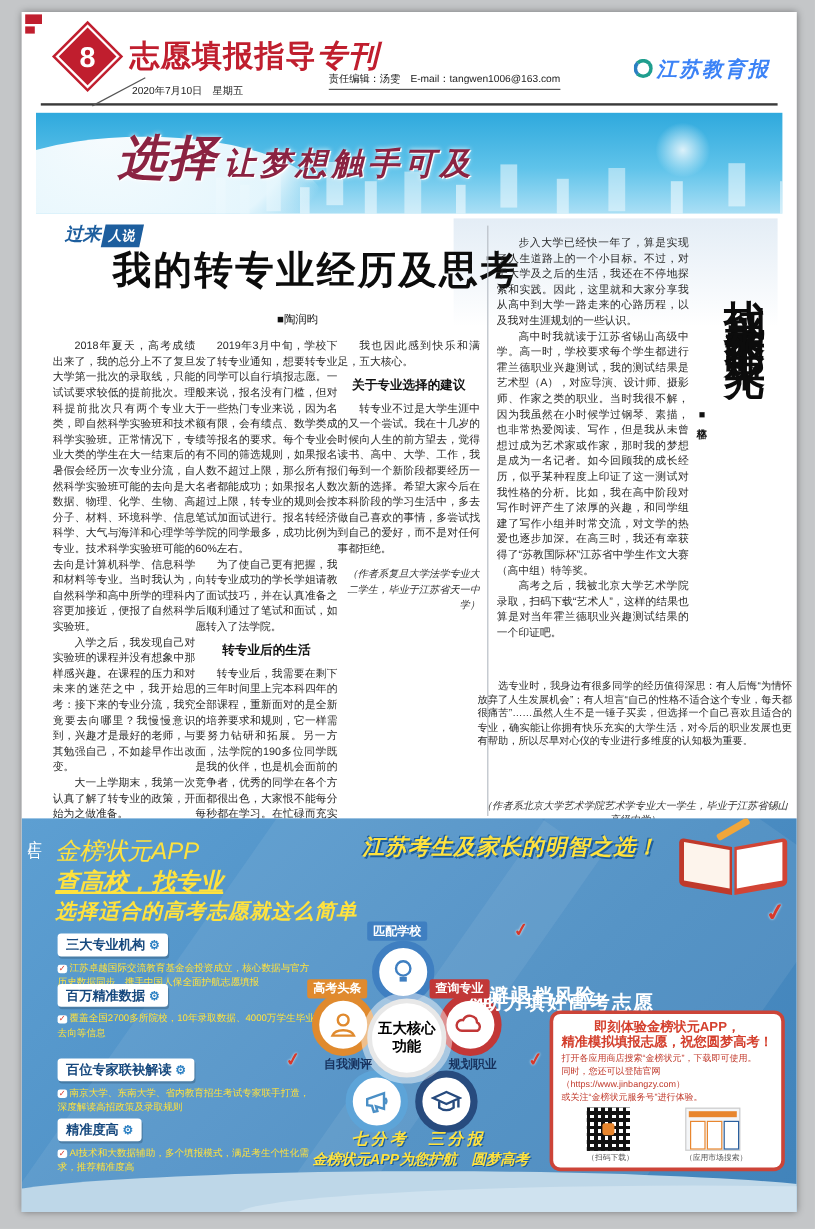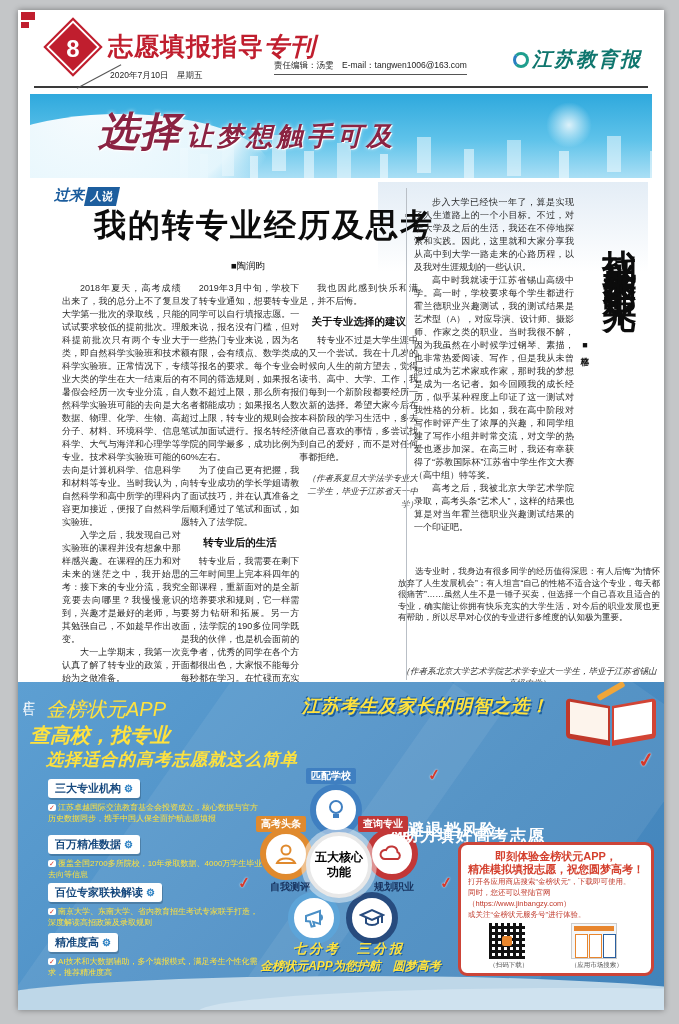--- a/index.html
+++ b/index.html
@@ -10,41 +10,41 @@
 
   
   .masthead { position:absolute; left:16px; top:14px; right:16px; height:64px; border-bottom:2px solid #3a3a3a; }
   .diamond { position:absolute; left:20px; top:4px; width:38px; height:38px; background:#c01e2e; transform:rotate(45deg); border:2px solid #fff; outline:2px solid #c01e2e; }
   .page-num { position:absolute; left:20px; top:6px; width:38px; height:38px; color:#fff; font-size:24px; font-weight:bold; text-align:center; line-height:38px; }
   .edition { position:absolute; left:74px; top:6px; font-size:25px; font-weight:900; color:#c01e2e; letter-spacing:1px; }
   .edition .tail { font-style:italic; }
   .dateline { position:absolute; left:76px; top:46px; font-size:8.5px; color:#222; }
   .editorline { position:absolute; left:240px; top:36px; font-size:8.5px; color:#222; border-bottom:1px solid #555; padding-bottom:2px; }
   .slash { position:absolute; left:40px; top:52px; width:50px; height:1px; background:#555; transform:rotate(-28deg); }
-  .logo { position:absolute; right:6px; top:22px; font-size:20px; font-weight:bold; color:#0f766e; font-family:"Liberation Serif",serif; font-style:italic; letter-spacing:2px; }
+  .logo { position:absolute; right:6px; top:22px; font-size:17px; font-weight:bold; color:#3b82f6; font-family:"Liberation Serif",serif; font-style:italic; letter-spacing:2px; }
   .logo-e { display:inline-block; width:16px; height:16px; border-radius:50%; border:3px solid #1f9e8e; border-left-color:#2a7fc2; vertical-align:-2px; margin-right:3px; }
 
   
   .banner { position:absolute; left:12px; top:84px; right:12px; height:84px; background:linear-gradient(180deg,#2fa9dd 0%,#5fc3ea 55%,#aadff5 100%); overflow:hidden; }
   .snowhill { position:absolute; left:-60px; bottom:-46px; width:300px; height:110px; background:radial-gradient(ellipse at 40% 0%, #ffffff 0%, #e8f7fd 60%, rgba(255,255,255,0) 75%); border-radius:50%; opacity:.95; }
   .skyline { position:absolute; left:150px; bottom:0; width:8px; height:30px; background:rgba(255,255,255,.55);
     box-shadow:20px 6px 0 0 rgba(255,255,255,.5),44px -4px 0 2px rgba(255,255,255,.45),70px 8px 0 0 rgba(255,255,255,.55),95px -10px 0 3px rgba(255,255,255,.5),125px 4px 0 1px rgba(255,255,255,.5),160px -2px 0 3px rgba(255,255,255,.45),200px 6px 0 0 rgba(255,255,255,.55),240px -8px 0 3px rgba(255,255,255,.5),285px 2px 0 1px rgba(255,255,255,.5),330px -5px 0 3px rgba(255,255,255,.45),380px 4px 0 1px rgba(255,255,255,.55),430px -9px 0 3px rgba(255,255,255,.5),470px 3px 0 0 rgba(255,255,255,.5); }
   .glow { position:absolute; right:60px; top:8px; width:46px; height:46px; border-radius:50%; background:radial-gradient(circle,rgba(255,255,255,.8),rgba(255,255,255,0) 70%); }
   .slogan { position:absolute; left:68px; top:10px; color:#8b2342; font-weight:900; font-style:italic; text-shadow:0 0 4px #fff,1px 1px 0 #fff; white-space:nowrap; }
   .slogan .big { font-size:40px; letter-spacing:2px; }
   .slogan .rest { font-size:26px; letter-spacing:4px; }
 
   
   .tag { position:absolute; left:36px; top:176px; font-size:15px; font-weight:900; font-style:italic; color:#1d5e9e; }
   .tag-box { display:inline-block; background:#1d5e9e; color:#fff; font-size:11px; font-weight:bold; padding:2px 5px; transform:skewX(-12deg); margin-left:2px; font-style:normal; }
   .lead-title { position:absolute; left:76px; top:194px; width:360px; font-size:32px; font-weight:900; color:#0c0c0c; letter-spacing:2px; white-space:nowrap; }
   .lead-byline { position:absolute; left:150px; top:250px; width:160px; text-align:center; font-size:9.5px; color:#111; }
   .bg-buildings { position:absolute; left:360px; top:172px; width:270px; height:90px; background:linear-gradient(180deg,rgba(205,222,238,.55),rgba(255,255,255,0)); }
 
-  .lead-cols { position:absolute; left:44px; top:272px; width:356px; height:402px; display:flex; }
+  .lead-cols { position:absolute; left:26px; top:272px; width:356px; height:402px; display:flex; }
   .col { flex:1; font-size:9px; line-height:13px; text-align:justify; color:#2a2a2a; overflow:hidden; }
   .col p { text-indent:2em; }
   .subhead { font-size:10.5px; font-weight:bold; text-align:center; color:#111; margin:7px 0 6px; text-indent:0 !important; }
   .attr { font-size:8.5px; color:#333; font-style:italic; text-align:right; margin-top:8px; text-indent:0 !important; }
 
   .vdivider { position:absolute; left:388px; top:178px; width:1px; height:492px; background:#b9bfc6; }
 
   
   .side-top-col { position:absolute; left:396px; top:186px; width:160px; height:368px; font-size:9px; line-height:13px; text-align:justify; color:#2a2a2a; overflow:hidden; }
   .side-top-col p { text-indent:2em; }
@@ -52,21 +52,21 @@
   .side-title { position:absolute; left:578px; top:212px; writing-mode:vertical-rl; font-size:34px; font-weight:900; color:#0c0c0c; letter-spacing:7px; font-family:"Liberation Serif",serif; }
   .side-bottom { position:absolute; left:380px; top:556px; width:262px; height:94px; font-size:8.5px; line-height:11.5px; text-align:justify; color:#2a2a2a; overflow:hidden; }
   .side-bottom p { text-indent:2em; }
   .side-attr { position:absolute; left:380px; top:656px; width:262px; text-align:center; font-size:8.5px; font-style:italic; color:#333; }
 
   
   .ad { position:absolute; left:0; top:672px; width:646px; height:328px; background:linear-gradient(135deg,#5d9fd2 0%,#4a8cc2 60%,#4183ba 100%); overflow:hidden; }
   .ad-stripe { position:absolute; width:240px; height:500px; background:rgba(255,255,255,.07); transform:rotate(35deg); }
   .ad-label { position:absolute; left:2px; top:8px; writing-mode:vertical-rl; color:#fff; font-size:12px; letter-spacing:4px; }
   .ad-h1 { position:absolute; left:28px; top:14px; font-size:20px; font-weight:400; color:#ffe23e; font-style:italic; }
-  .ad-h2 { position:absolute; left:12px; top:40px; font-size:20px; font-weight:900; color:#ffe23e; font-style:italic; }
+  .ad-h2 { position:absolute; left:28px; top:40px; font-size:20px; font-weight:900; color:#ffe23e; font-style:italic;text-decoration:underline; }
   .ad-h3 { position:absolute; left:28px; top:66px; font-size:17px; font-weight:900; color:#ffe23e; font-style:italic; letter-spacing:1px;text-align:center; }
   .feature { position:absolute; left:30px; width:215px; }
   .pill { display:inline-block; background:#fff; color:#17497e; font-weight:bold; font-size:11px; padding:2px 7px; border-radius:3px; box-shadow:1px 2px 0 rgba(0,0,0,.18); }
   .pill .gear { color:#2a7fc2; font-size:10px; }
   .fdesc { margin-top:4px; font-size:8px; line-height:11px; color:#ffe23e; }
   .fdesc .chk { color:#d63c2f; background:#fff; border-radius:2px; font-size:7px; padding:0 1px; margin-right:2px; }
 
   .diagram { position:absolute; left:232px; top:88px; width:195px; height:205px; }
   .node { position:absolute; border-radius:50%; background:#fff; display:flex; align-items:center; justify-content:center; }
   .n-top { left:60px; top:14px; width:52px; height:52px; border:6px solid #3f7fc1; }
@@ -149,33 +149,33 @@
       <p>大一上学期末，我第一次认真了解了转专业的政策，开始为之做准备。</p>
     </div>
     <div class="col">
       <p>2019年3月中旬，学校下发了转专业通知，想要转专业的同学可以自行填报志愿。一般来说，报名没有门槛，但对于一些热门专业来说，因为名额有限，会有绩点、数学类成绩等报名的要求。每个专业会有不同的筛选规则，如果报名人数不超过上限，那么所有报名者都能成功；如果报名人数超过上限，转专业的规则会按笔试加面试进行。报名转经济学院的同学最多，成功比例为60%左右。</p>
       <p>为了使自己更有把握，我向转专业成功的学长学姐请教了面试技巧，并在认真准备之后顺利通过了笔试和面试，如愿转入了法学院。</p>
       <p class="subhead">转专业后的生活</p>
       <p>转专业后，我需要在剩下的三年时间里上完本科四年的全部课程，重新面对的是全新的培养要求和规则，它一样需要努力钻研和拓展。另一方面，法学院的190多位同学既是我的伙伴，也是机会面前的竞争者，优秀的同学在各个方面都很出色，大家恨不能每分每秒都在学习。在忙碌而充实的节奏中，一年很快就过去了。</p>
 
     </div>
     <div class="col">
-      <p>我也因此感到快乐和满足，并不后悔。</p>
+      <p>我也因此感到快乐和满足，五大核心。</p>
       <p class="subhead">关于专业选择的建议</p>
       <p>转专业不过是大学生涯中的又一个尝试。我在十几岁的时候向人生的前方望去，觉得读书、高中、大学、工作，我们每到一个新阶段都要经历一次新的选择。希望大家今后在本科阶段的学习生活中，多去做自己喜欢的事情，多尝试找到自己的爱好，而不是对任何事都拒绝。</p>
       <p class="attr">（作者系复旦大学法学专业大二学生，毕业于江苏省天一中学）</p>
     </div>
   </div>
 
   <div class="vdivider"></div>
 
   <div class="side-top-col">
     <p>步入大学已经快一年了，算是实现了人生道路上的一个小目标。不过，对于大学及之后的生活，我还在不停地探索和实践。因此，这里就和大家分享我从高中到大学一路走来的心路历程，以及我对生涯规划的一些认识。</p>
     <p>高中时我就读于江苏省锡山高级中学。高一时，学校要求每个学生都进行霍兰德职业兴趣测试，我的测试结果是艺术型（A），对应导演、设计师、摄影师、作家之类的职业。当时我很不解，因为我虽然在小时候学过钢琴、素描，也非常热爱阅读、写作，但是我从未曾想过成为艺术家或作家，那时我的梦想是成为一名记者。如今回顾我的成长经历，似乎某种程度上印证了这一测试对我性格的分析。比如，我在高中阶段对写作时评产生了浓厚的兴趣，和同学组建了写作小组并时常交流，对文学的热爱也逐步加深。在高三时，我还有幸获得了“苏教国际杯”江苏省中学生作文大赛（高中组）特等奖。</p>
-    <p>高考之后，我被北京大学艺术学院录取，高考头条“艺术人”，这样的结果也算是对当年霍兰德职业兴趣测试结果的一个印证吧。</p>
+    <p>高考之后，我被北京大学艺术学院录取，扫码下载“艺术人”，这样的结果也算是对当年霍兰德职业兴趣测试结果的一个印证吧。</p>
   </div>
   <div class="side-byline">■李林格</div>
   <div class="side-title">找到未来的那束光</div>
   <div class="side-bottom">
     <p>选专业时，我身边有很多同学的经历值得深思：有人后悔“为情怀放弃了人生发展机会”；有人坦言“自己的性格不适合这个专业，每天都很痛苦”……虽然人生不是一锤子买卖，但选择一个自己喜欢且适合的专业，确实能让你拥有快乐充实的大学生活，对今后的职业发展也更有帮助，所以尽早对心仪的专业进行多维度的认知极为重要。</p>
   </div>
   <div class="side-attr">（作者系北京大学艺术学院艺术学专业大一学生，毕业于江苏省锡山高级中学）</div>
 
   <div class="ad">
     <div class="ad-stripe" style="left:120px;top:-80px;"></div>
@@ -183,21 +183,21 @@
     <div class="ad-label">广告</div>
 
     <div class="ad-h1">金榜状元APP</div>
     <div class="ad-h2">查高校，找专业</div>
     <div class="ad-h3">选择适合的高考志愿就这么简单</div>
 
     <div class="feature" style="top:96px;">
       <span class="pill"><span>三大专业机构</span> <span class="gear">⚙</span></span>
       <div class="fdesc"><span class="chk">✓</span><span>江苏卓越国际交流教育基金会投资成立，核心数据与官方历史数据同步，携手中国人保全面护航志愿填报</span></div>
     </div>
-    <div class="feature" style="top:152px;">
+    <div class="feature" style="top:138px;">
       <span class="pill"><span>百万精准数据</span> <span class="gear">⚙</span></span>
       <div class="fdesc"><span class="chk">✓</span><span>覆盖全国2700多所院校，10年录取数据、4000万学生毕业去向等信息</span></div>
     </div>
     <div class="feature" style="top:200px;">
       <span class="pill"><span>百位专家联袂解读</span> <span class="gear">⚙</span></span>
       <div class="fdesc"><span class="chk">✓</span><span>南京大学、东南大学、省内教育招生考试专家联手打造，深度解读高招政策及录取规则</span></div>
     </div>
     <div class="feature" style="top:250px;">
       <span class="pill"><span>精准度高</span> <span class="gear">⚙</span></span>
       <div class="fdesc"><span class="chk">✓</span><span>AI技术和大数据辅助，多个填报模式，满足考生个性化需求，推荐精准度高</span></div>

